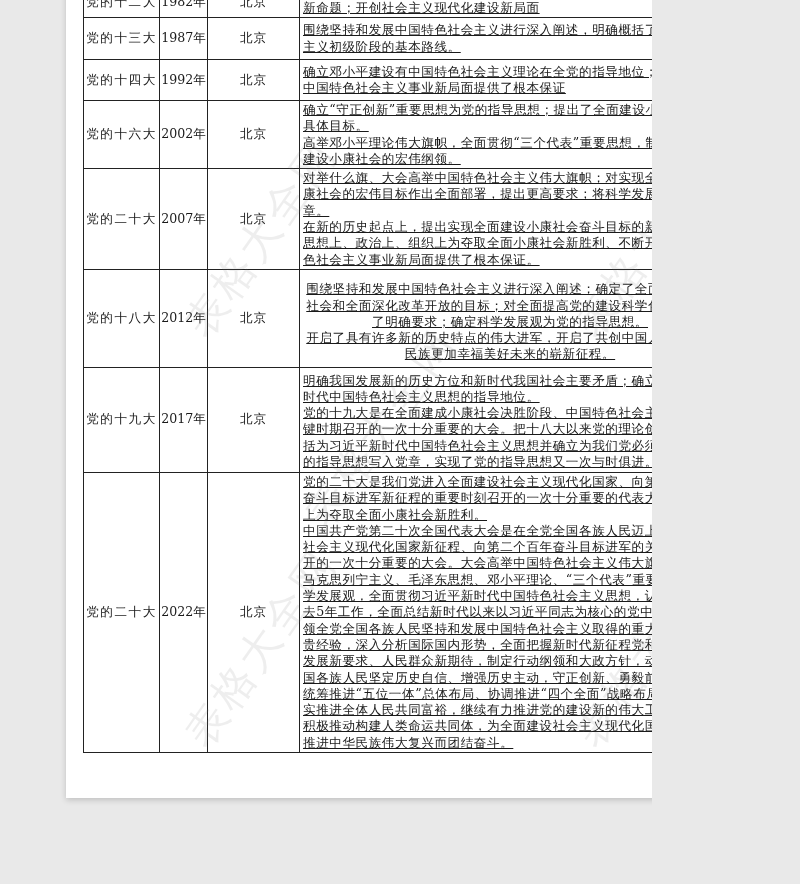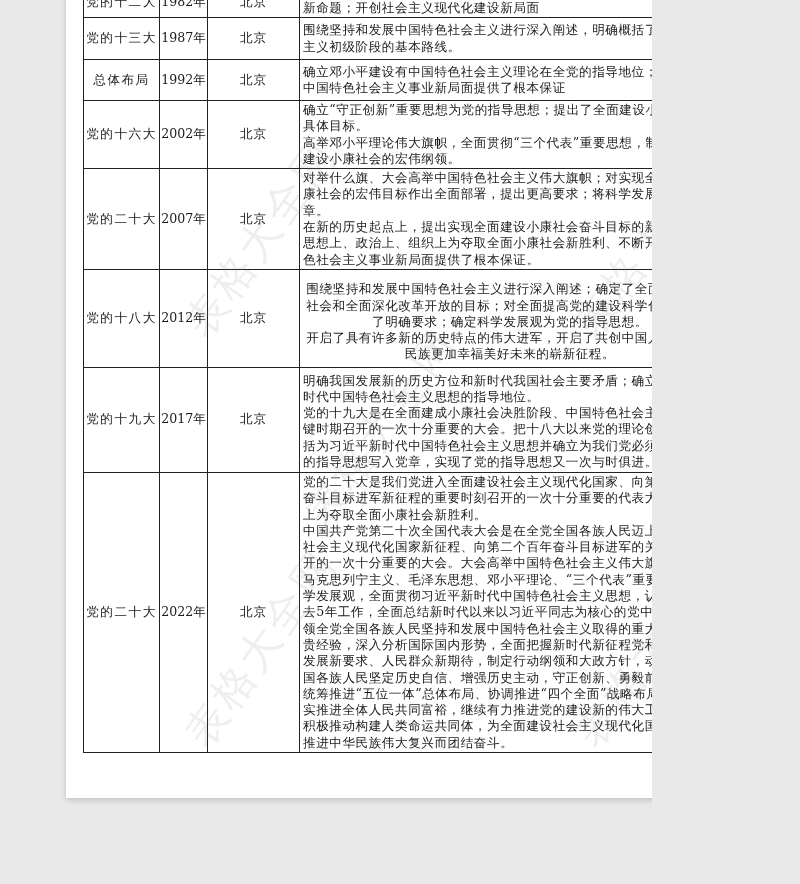--- a/index.html
+++ b/index.html
@@ -45,21 +45,21 @@
     td.c-session { width: 75px; text-align: center; letter-spacing: 1.5px; }
     td.c-year { width: 47px; text-align: center; letter-spacing: 0px; }
     td.c-place { width: 91px; text-align: center; letter-spacing: 1px; }
     td.c-content {
       text-align: left;
       padding: 1px 2px 1px 3px !important;
       line-height: 16.3px;
       letter-spacing: 0.55px;
       vertical-align: top;
     }
-    td.c-content .para { display: block; }
+    td.c-content .para { display: block; text-decoration: underline; }
     tr.row-12 { height: 37px; }
     tr.row-13 { height: 42px; }
     tr.row-14 { height: 41px; }
     tr.row-15 { height: 40px; }
     tr.row-16 { height: 68px; }
     tr.row-17 { height: 96px; }
     tr.row-18 { height: 98px; }
     tr.row-19 { height: 105px; }
     tr.row-20 { height: 277px; }
     .watermark {
@@ -90,21 +90,21 @@
         </tr>
         <tr class="row-13">
           <td class="c-session">党的十三大</td>
           <td class="c-year">1987年</td>
           <td class="c-place">北京</td>
           <td class="c-content">
             <span class="para">围绕坚持和发展中国特色社会主义进行深入阐述，明确概括了党在社会主义初级阶段的基本路线。</span>
           </td>
         </tr>
         <tr class="row-14">
-          <td class="c-session">总体布局</td>
+          <td class="c-session">党的十四大</td>
           <td class="c-year">1992年</td>
           <td class="c-place">北京</td>
           <td class="c-content">
             <span class="para">确立邓小平建设有中国特色社会主义理论在全党的指导地位；不断开创中国特色社会主义事业新局面提供了根本保证</span>
           </td>
         </tr>
         <tr class="row-16">
           <td class="c-session">党的十六大</td>
           <td class="c-year">2002年</td>
           <td class="c-place">北京</td>

